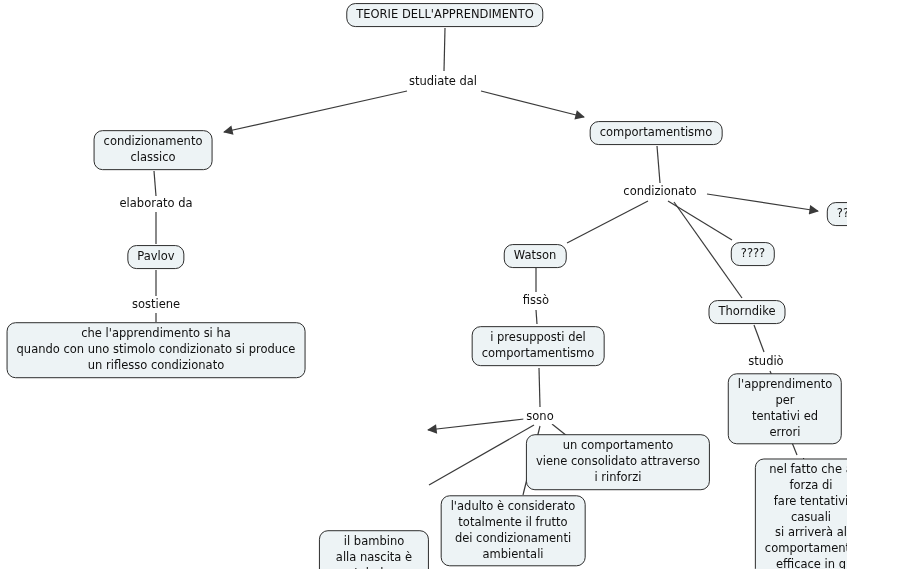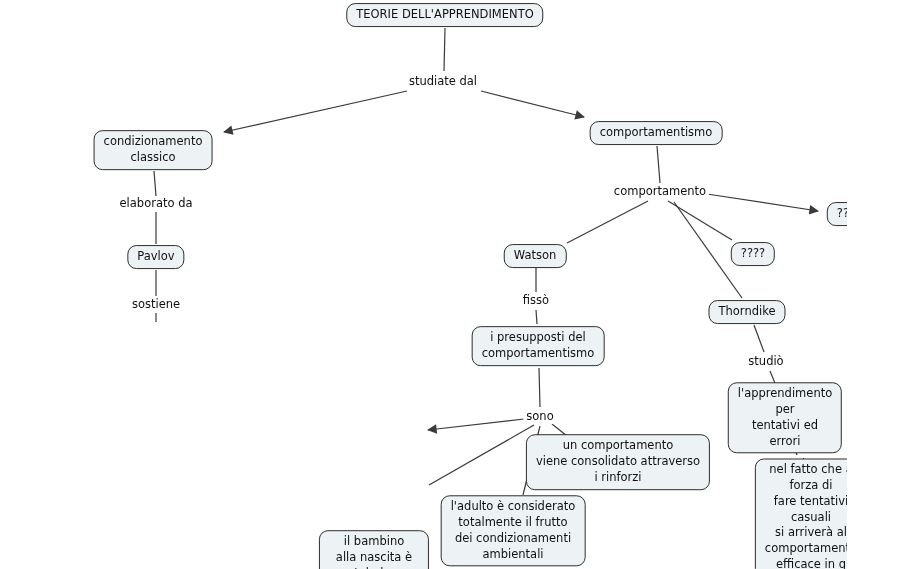--- a/index.html
+++ b/index.html
@@ -78,46 +78,49 @@
     <line x1="407" y1="91" x2="224" y2="132" marker-end="url(#arrow)"></line>
     <line x1="481" y1="91" x2="584" y2="117" marker-end="url(#arrow)"></line>
     <line x1="707" y1="194" x2="818" y2="211" marker-end="url(#arrow)"></line>
     <line x1="524" y1="419" x2="428" y2="430" marker-end="url(#arrow)"></line>
   </svg>
 
   <div class="node" style="left:445px;top:15px;">TEORIE DELL'APPRENDIMENTO</div>
   <div class="node" style="left:153px;top:150px;text-align:center;">condizionamento
 classico</div>
   <div class="node" style="left:156px;top:257px;">Pavlov</div>
+  <div class="node" style="left:156px;top:350px;">che l'apprendimento si ha
+quando con uno stimolo condizionato si produce
+un riflesso condizionato</div>
   <div class="node" style="left:656px;top:133px;">comportamentismo</div>
   <div class="node" style="left:849px;top:214px;">????</div>
   <div class="node" style="left:535px;top:256px;">Watson</div>
   <div class="node" style="left:753px;top:254px;">????</div>
   <div class="node" style="left:747px;top:312px;">Thorndike</div>
   <div class="node" style="left:538px;top:346px;">i presupposti del
 comportamentismo</div>
   <div class="node" style="left:374px;top:511px;margin-top:47px;">il bambino
 alla nascita è
 una tabula rasa</div>
   <div class="node" style="left:513px;top:531px;">l'adulto è considerato
 totalmente il frutto
 dei condizionamenti
 ambientali</div>
   <div class="node" style="left:618px;top:462px;">un comportamento
 viene consolidato attraverso
 i rinforzi</div>
-  <div class="node" style="left:785px;top:418px;">l'apprendimento per
+  <div class="node" style="left:785px;top:409px;">l'apprendimento per
 tentativi ed errori</div>
   <div class="node" style="left:811px;top:518px;">nel fatto che a forza di
 fare tentativi casuali
 si arriverà al comportamento
 efficace in g</div>
 
   <div class="link-label" style="left:443px;top:82px;">studiate dal</div>
   <div class="link-label" style="left:156px;top:204px;">elaborato da</div>
   <div class="link-label" style="left:156px;top:305px;">sostiene</div>
-  <div class="link-label" style="left:660px;top:192px;">comportamento</div>
+  <div class="link-label" style="left:660px;top:192px;">condizionato</div>
   <div class="link-label" style="left:536px;top:301px;">fissò</div>
   <div class="link-label" style="left:540px;top:417px;">sono</div>
   <div class="link-label" style="left:766px;top:362px;">studiò</div>
   <div class="link-label" style="left:799px;top:465px;">consiste</div>
 
 </div>
 
 </body></html>

